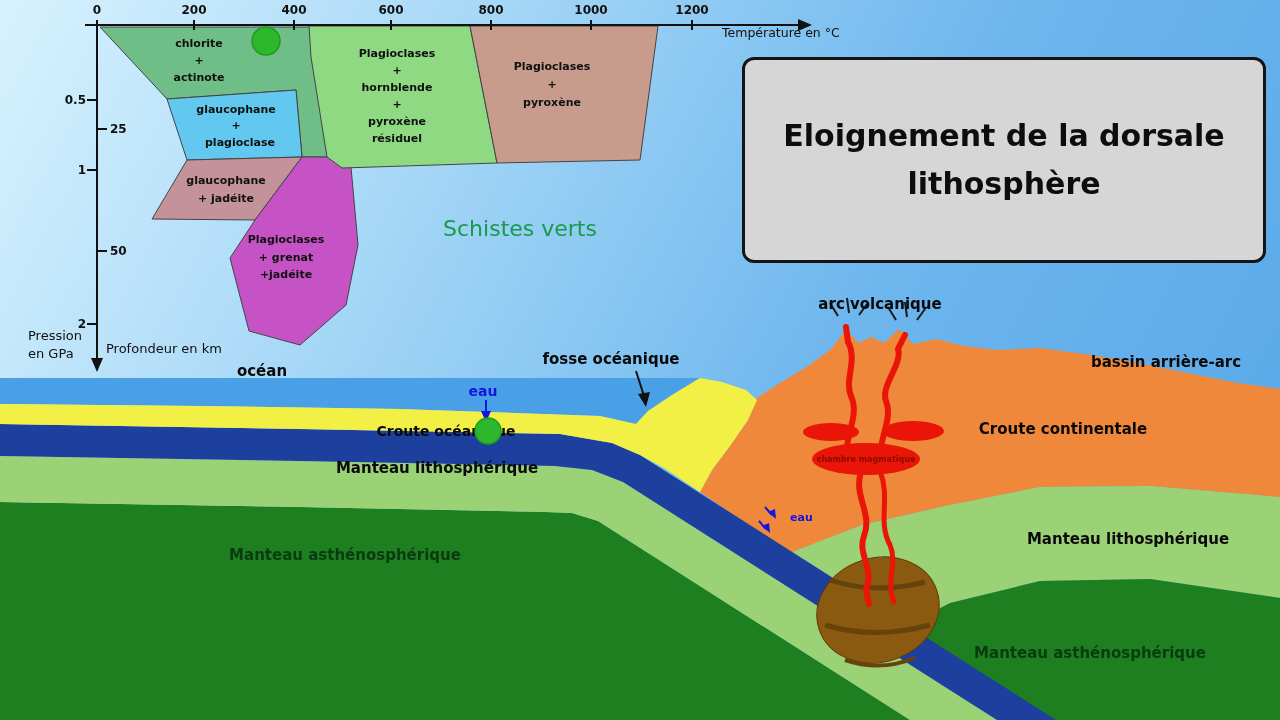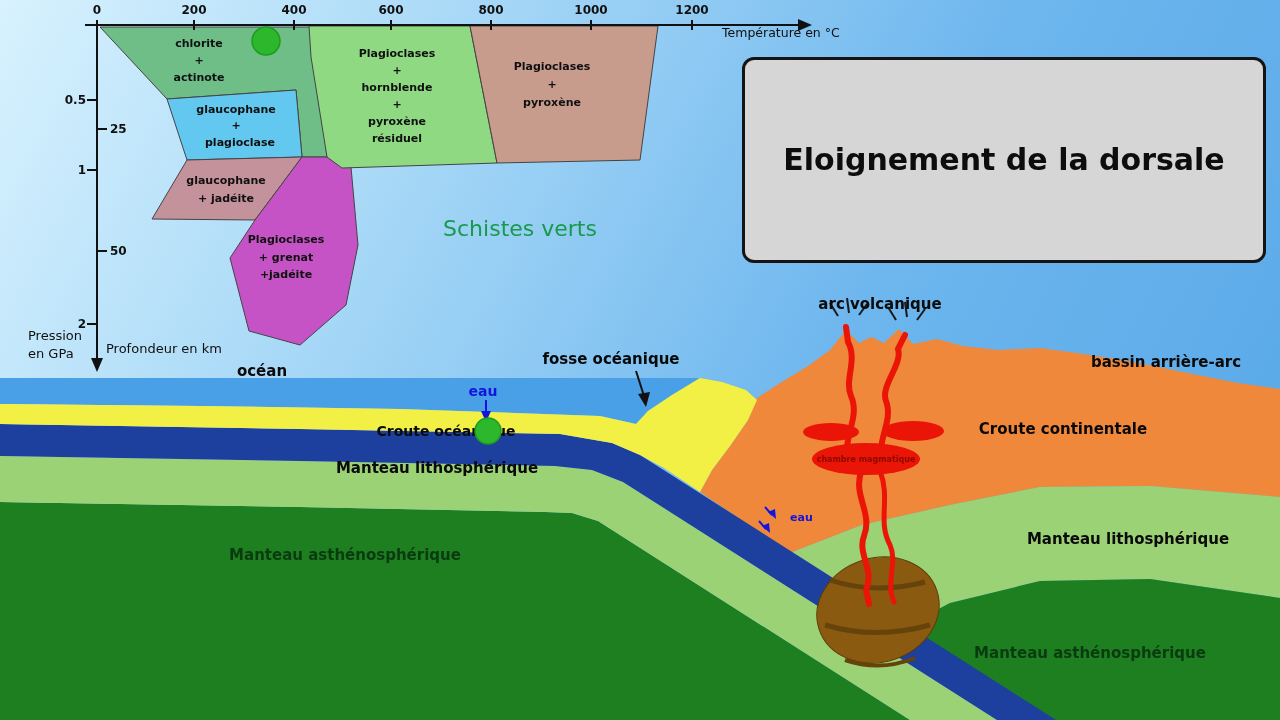--- a/index.html
+++ b/index.html
@@ -183,15 +183,16 @@
 
     <text class="chm" x="866" y="462">chambre magmatique</text>
 
     <circle cx="266" cy="41" r="14" fill="#2cb72c" stroke="#1f9c1f" stroke-width="1.5"></circle>
     <circle cx="488" cy="431" r="13" fill="#2cb72c" stroke="#1f9c1f" stroke-width="1.5"></circle>
   </g>
 </svg>
 
   <div class="info-box">
     <div>Eloignement de la dorsale</div>
+    <div>lithosphère</div>
   </div>
 
 </div>
 
 </body></html>

